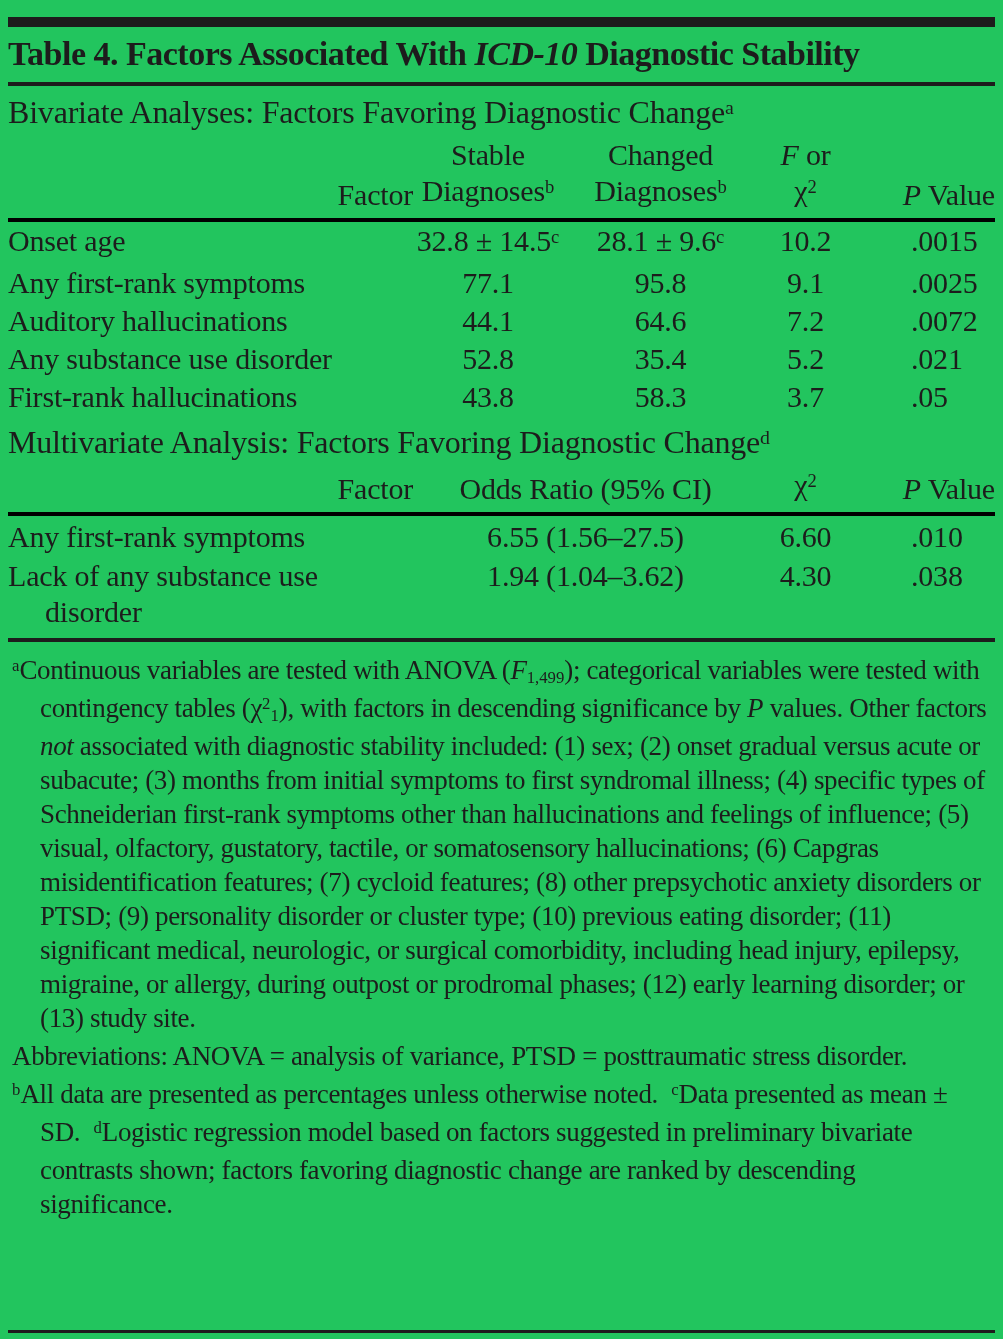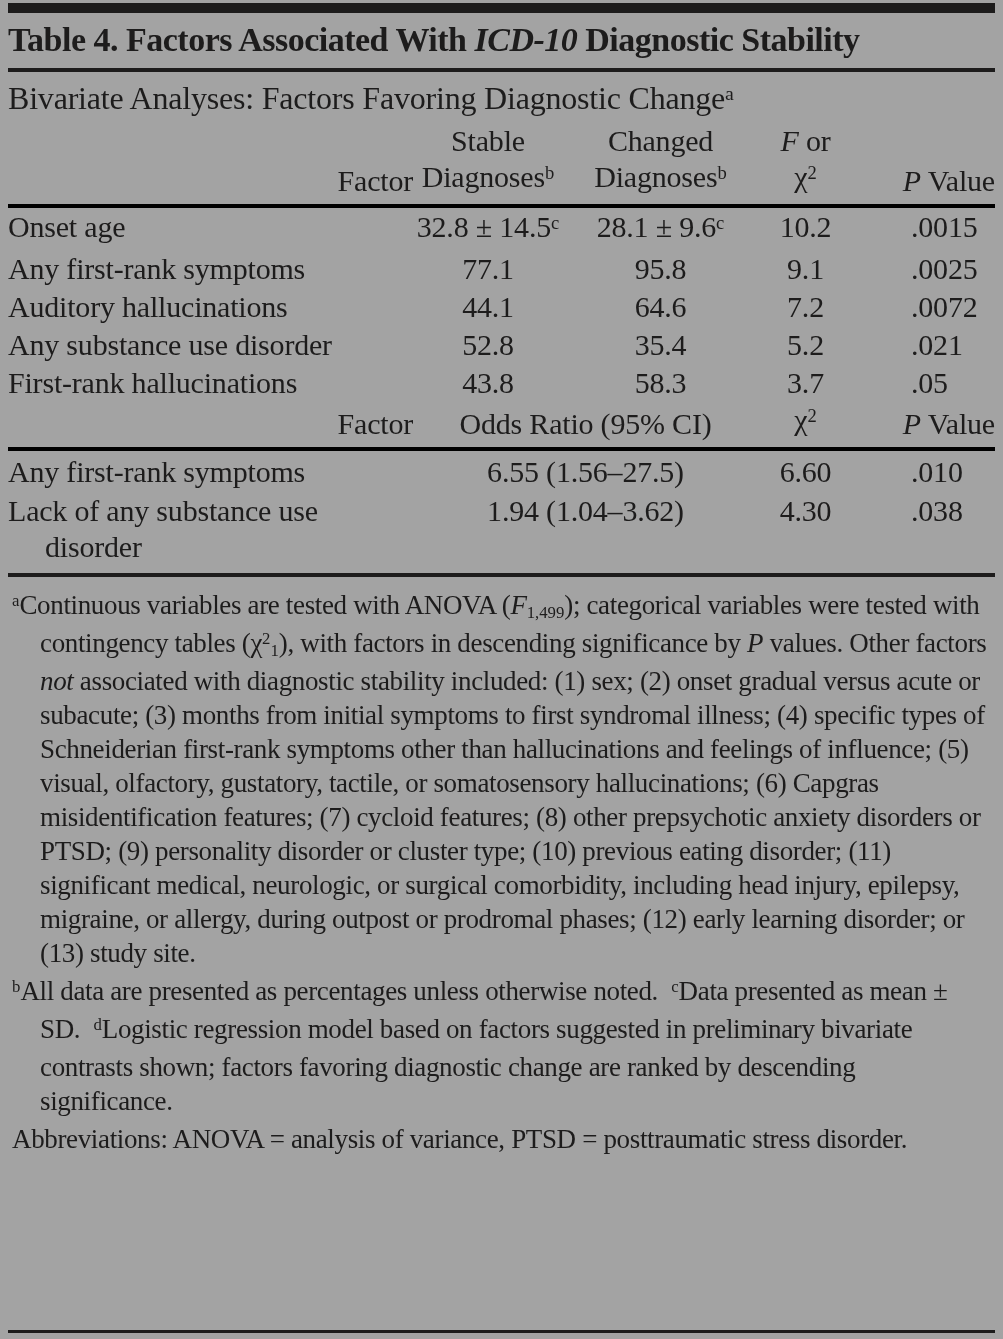--- a/index.html
+++ b/index.html
@@ -1,20 +1,20 @@
 <!DOCTYPE html>
 <html><head>
 <meta charset="utf-8">
 <style>
   html,body{margin:0;padding:0;background:#e8e8e8;}
   *{box-sizing:border-box;}
   .page{
-    width:1003px;height:1339px;background:#a3a3a3;color:#1d1c1c;
+    width:1003px;height:1339px;background:#22c55e;color:#1d1c1c;
     font-family:"Liberation Serif","DejaVu Serif",serif;
-    position:relative;padding:0 8px;overflow:hidden;margin:0 auto;
+    position:relative;padding:14px 8px;overflow:hidden;margin:0 auto;
   }
   .rule-top{height:10px;background:#1d1c1c;margin-top:3px;}
   .title{
     font-size:34px;font-weight:bold;letter-spacing:-0.5px;
     padding:5px 0 6px 0;border-bottom:4px solid #1d1c1c;line-height:44px;
   }
   .section-heading{font-size:32px;line-height:42px;padding-top:5px;letter-spacing:-0.2px;}
   table{border-collapse:collapse;table-layout:fixed;width:987px;font-size:30px;letter-spacing:-0.2px;}
   th{font-weight:normal;text-align:right;padding:0;}
   thead th{vertical-align:bottom;border-bottom:4px solid #000000;padding-bottom:5px;line-height:36px;}
@@ -106,20 +106,21 @@
       <tr>
         <td class="hang">First-rank hallucinations</td>
         <td class="c-center"><span>43.8</span></td>
         <td class="c-center"><span>58.3</span></td>
         <td class="c-center">3.7</td>
         <td class="c-p">.05</td>
       </tr>
     </tbody>
   </table>
 
+  <div class="section-heading"><span>Multivariate Analysis: Factors Favoring Diagnostic Change</span><sup>d</sup></div>
 
   <div class="mv-wrap">
     <table class="mv">
       <colgroup>
         <col style="width:405px">
           <col style="width:345px">
           <col style="width:95px">
           <col style="width:142px">
       </colgroup>
       <thead>
@@ -142,18 +143,18 @@
           <td class="c-center">1.94 (1.04–3.62)</td>
           <td class="c-center">4.30</td>
           <td class="c-p">.038</td>
         </tr>
       </tbody>
     </table>
   </div>
 
   <div class="footnotes">
     <p><sup>a</sup><span>Continuous variables are tested with ANOVA (</span><span class="it">F</span><sub>1,499</sub><span>); categorical variables were tested with contingency tables (χ</span><sup>2</sup><sub>1</sub><span>), with factors in descending significance by </span><span class="it">P</span><span> values. Other factors </span><span class="it">not</span><span> associated with diagnostic stability included: (1) sex; (2) onset gradual versus acute or subacute; (3) months from initial symptoms to first syndromal illness; (4) specific types of Schneiderian first-rank symptoms other than hallucinations and feelings of influence; (5) visual, olfactory, gustatory, tactile, or somatosensory hallucinations; (6) Capgras misidentification features; (7) cycloid features; (8) other prepsychotic anxiety disorders or PTSD; (9) personality disorder or cluster type; (10) previous eating disorder; (11) significant medical, neurologic, or surgical comorbidity, including head injury, epilepsy, migraine, or allergy, during outpost or prodromal phases; (12) early learning disorder; or (13) study site.</span></p>
+    <p><span>Abbreviations: ANOVA = analysis of variance, PTSD = posttraumatic stress disorder.</span></p>
     <p><sup>b</sup><span>All data are presented as percentages unless otherwise noted. </span><sup>c</sup><span>Data presented as mean ± SD. </span><sup>d</sup><span>Logistic regression model based on factors suggested in preliminary bivariate contrasts shown; factors favoring diagnostic change are ranked by descending significance.</span></p>
-    <p><span>Abbreviations: ANOVA = analysis of variance, PTSD = posttraumatic stress disorder.</span></p>
   </div>
 
   <div class="rule-bottom"></div>
 </div>
 
 </body></html>

